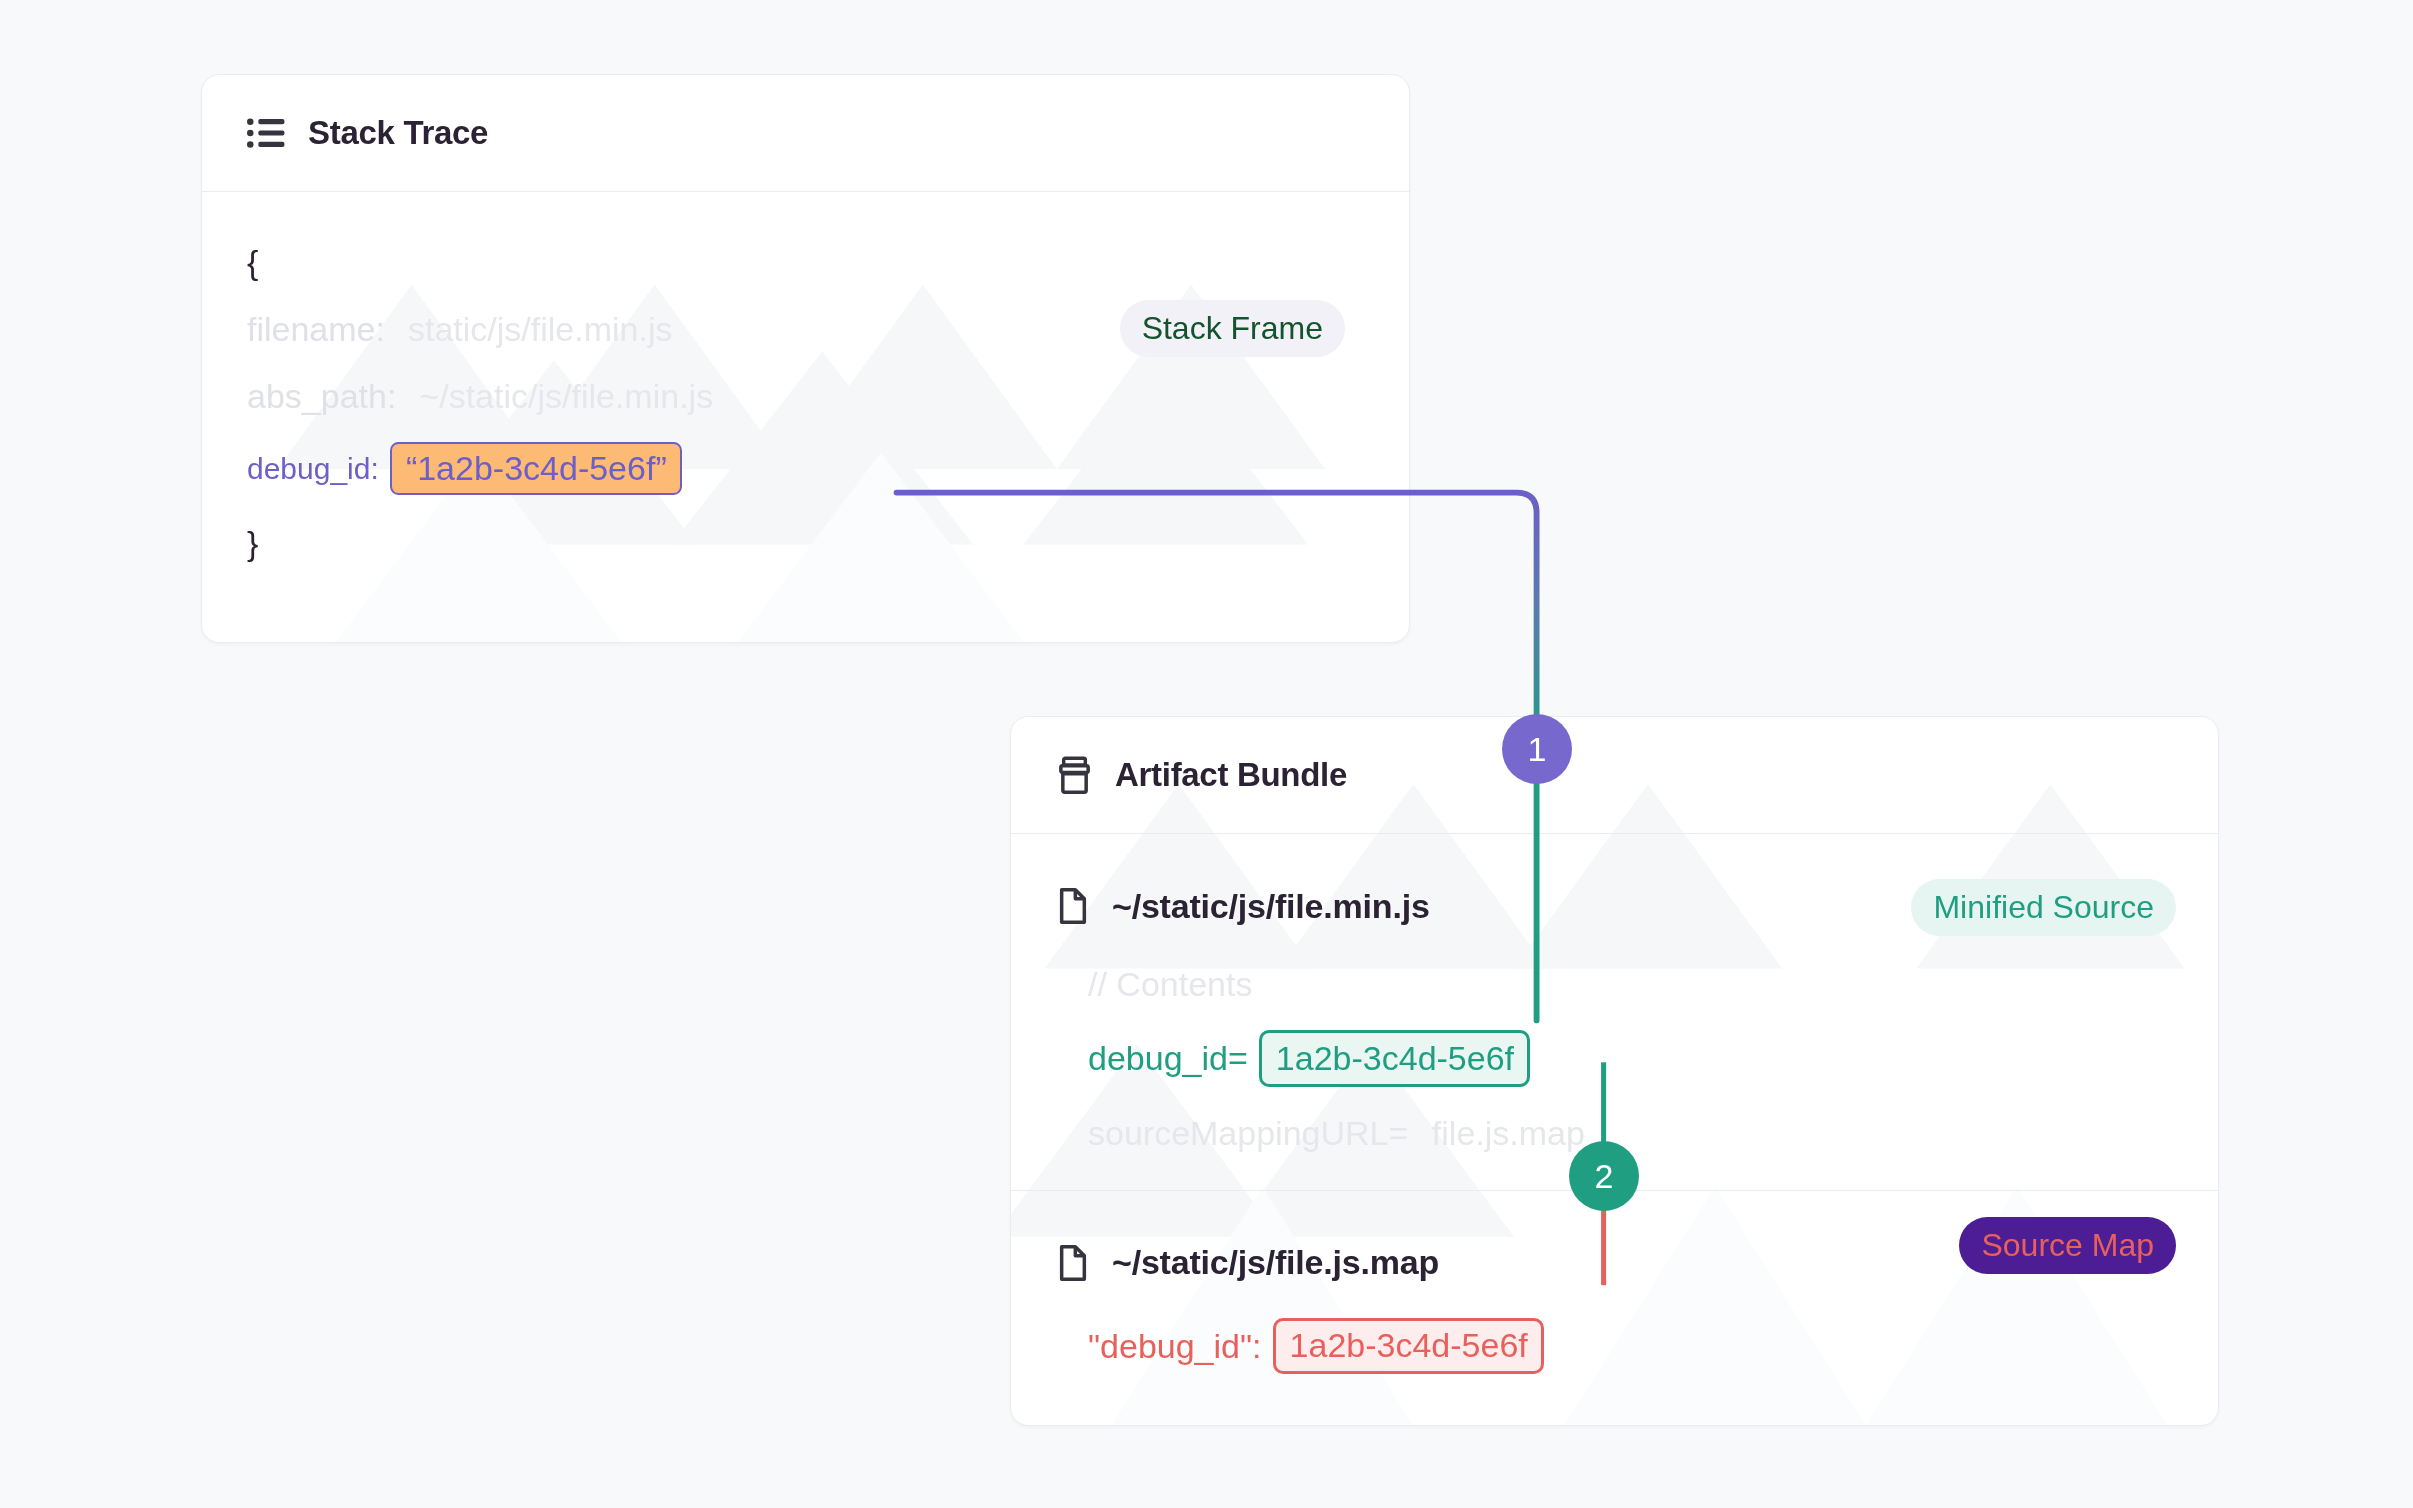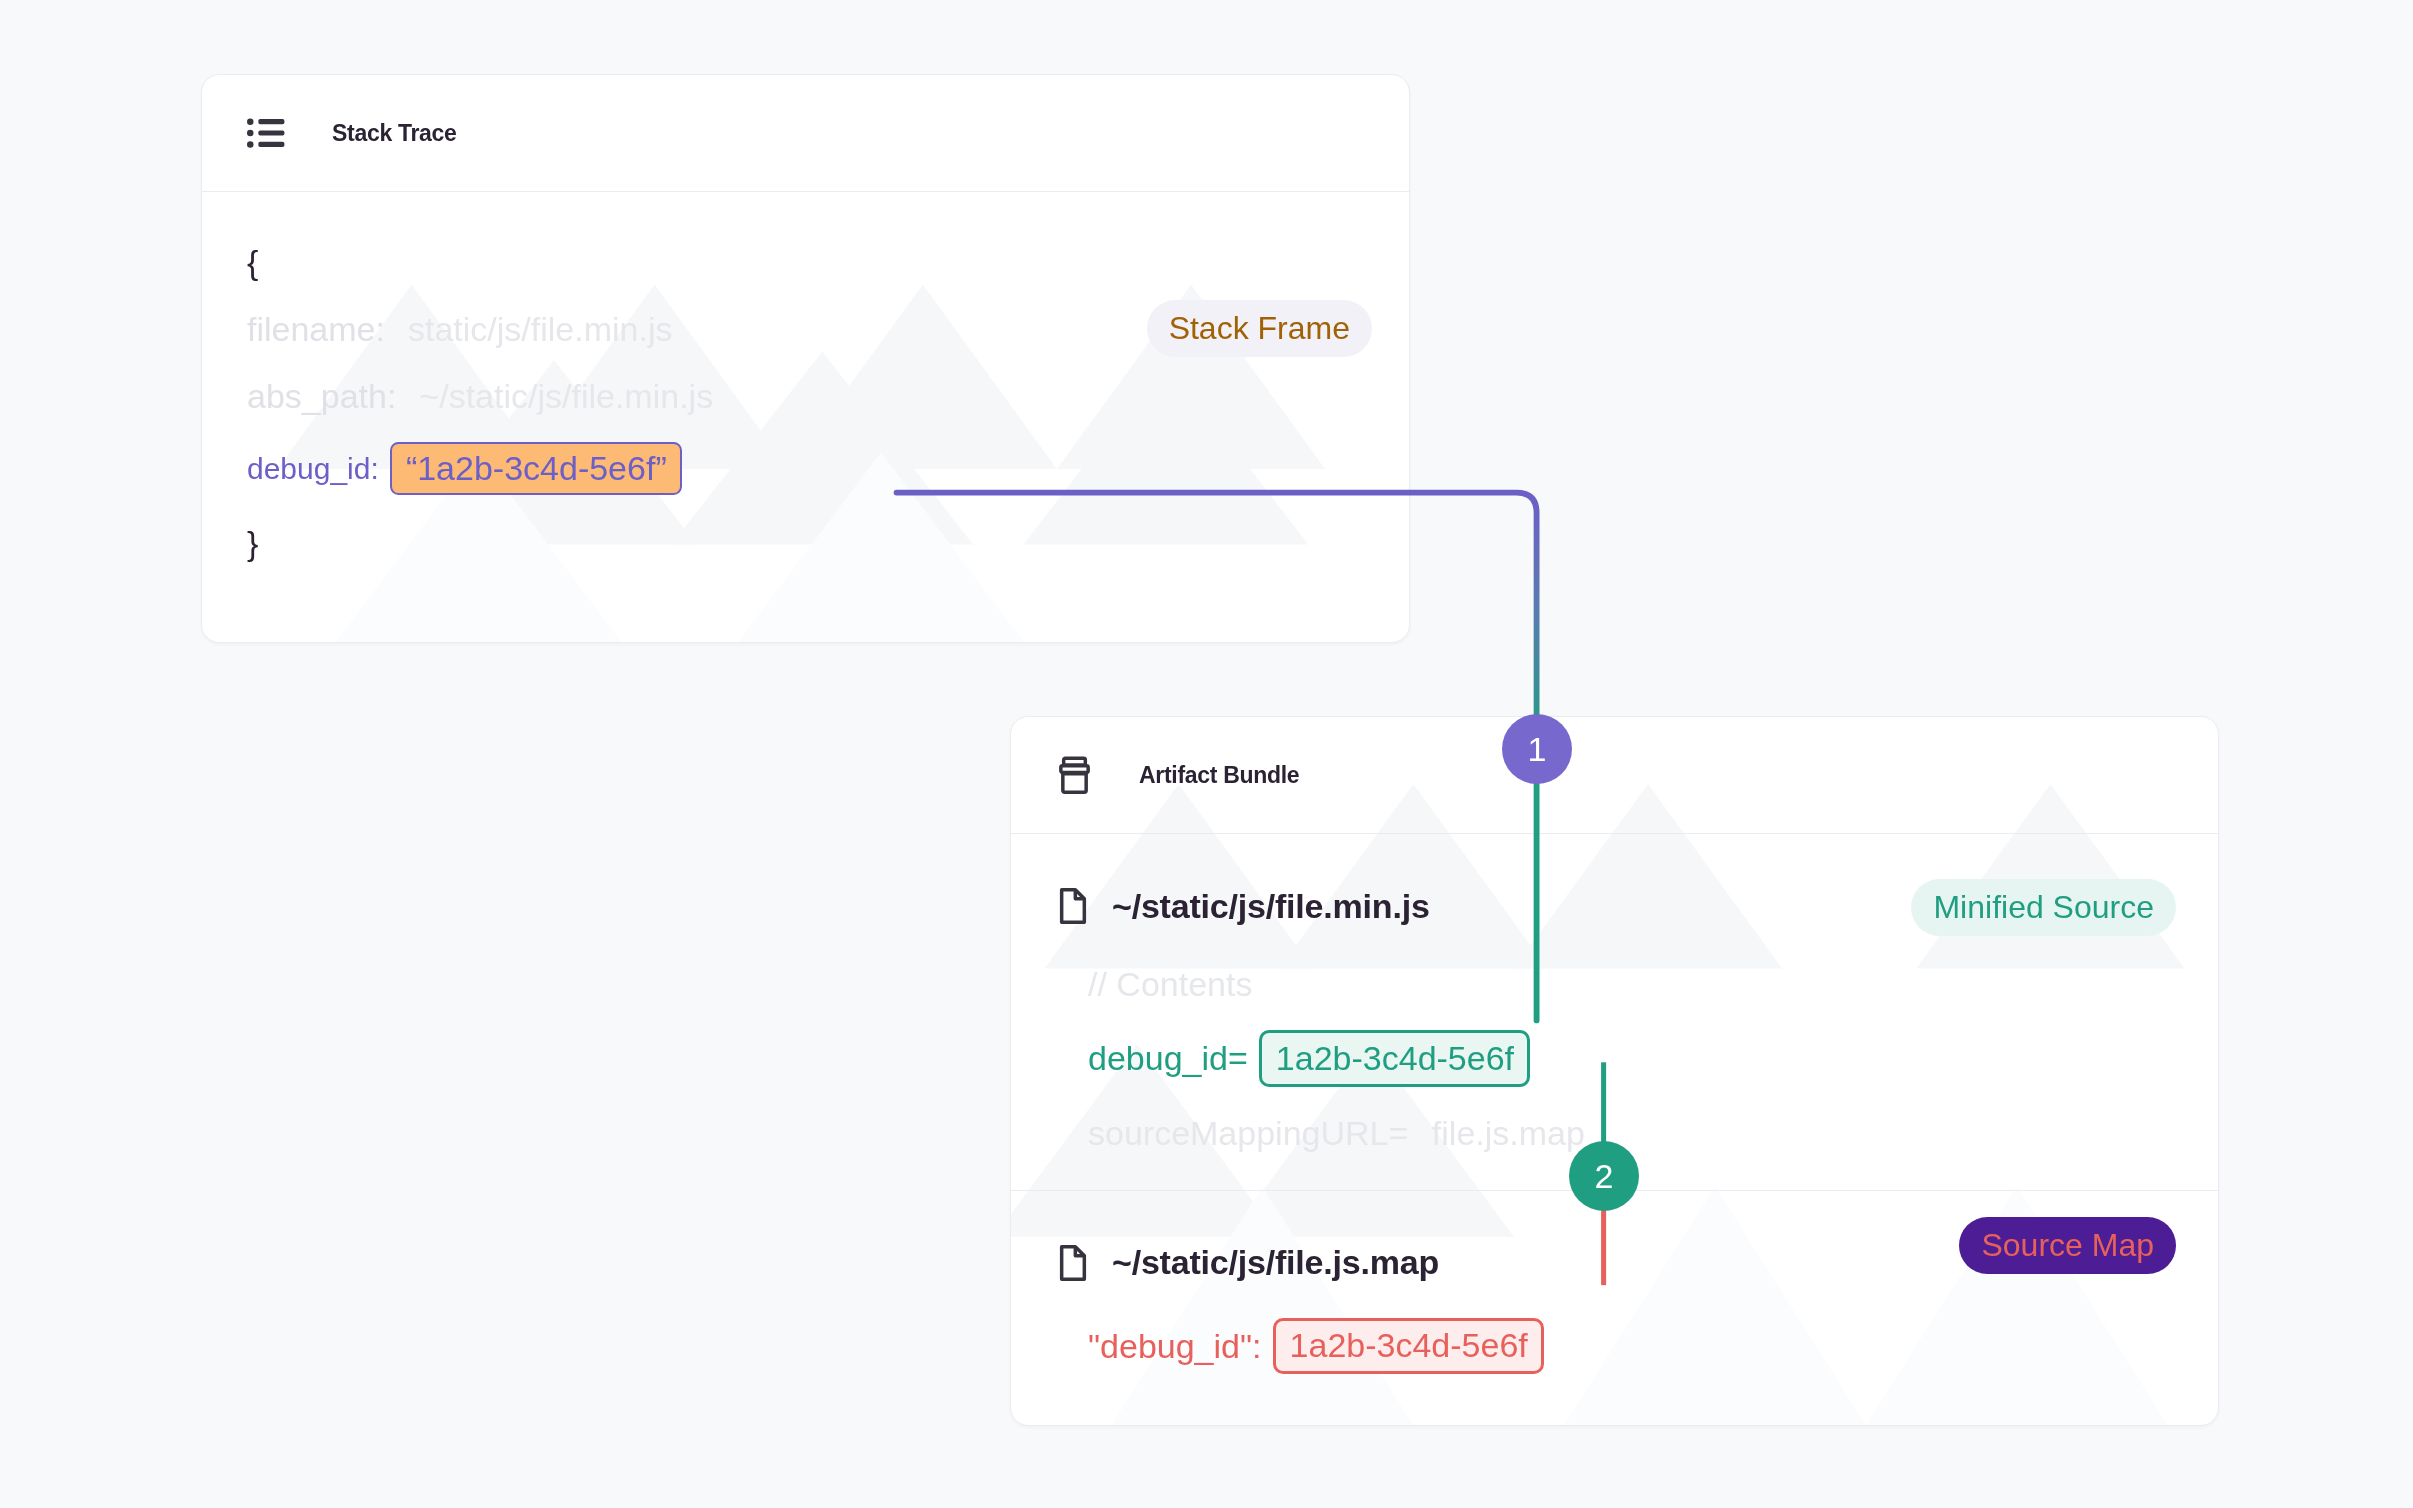--- a/index.html
+++ b/index.html
@@ -56,26 +56,25 @@
   .card-header {
     display: flex;
     align-items: center;
     gap: 22px;
     height: 117px;
     padding: 0 0 0 45px;
     border-bottom: 1.7px solid #ebecef;
     box-sizing: border-box;
   }
   .card-title {
-    font-size: 23px;
+    font-size: 33px;
     font-weight: bold;
     color: #2b2233;
     letter-spacing: -0.3px;
     white-space: nowrap;
-    margin-left: 24px;
   }
 
   
   .st-body {
     position: relative;
     padding: 37px 0 0 0;
     font-size: 34px;
     color: #2b2233;
   }
   .st-line {
@@ -114,23 +113,23 @@
   
   .badge {
     position: absolute;
     border-radius: 837px;
     font-size: 32px;
     padding: 11.7px 22px 13.4px 22px;
     line-height: 1;
     white-space: nowrap;
   }
   .badge-stackframe {
-    color: #a16207;
+    color: #14532d;
     background: #f1f1f7;
-    right: 37px;
+    right: 64px;
     top: 225px;
   }
   .badge-minified {
     color: #1f9e82;
     background: #e6f5f1;
     right: 42px;
     top: 849px;
   }
   .badge-sourcemap {
     color: #e8605c;

